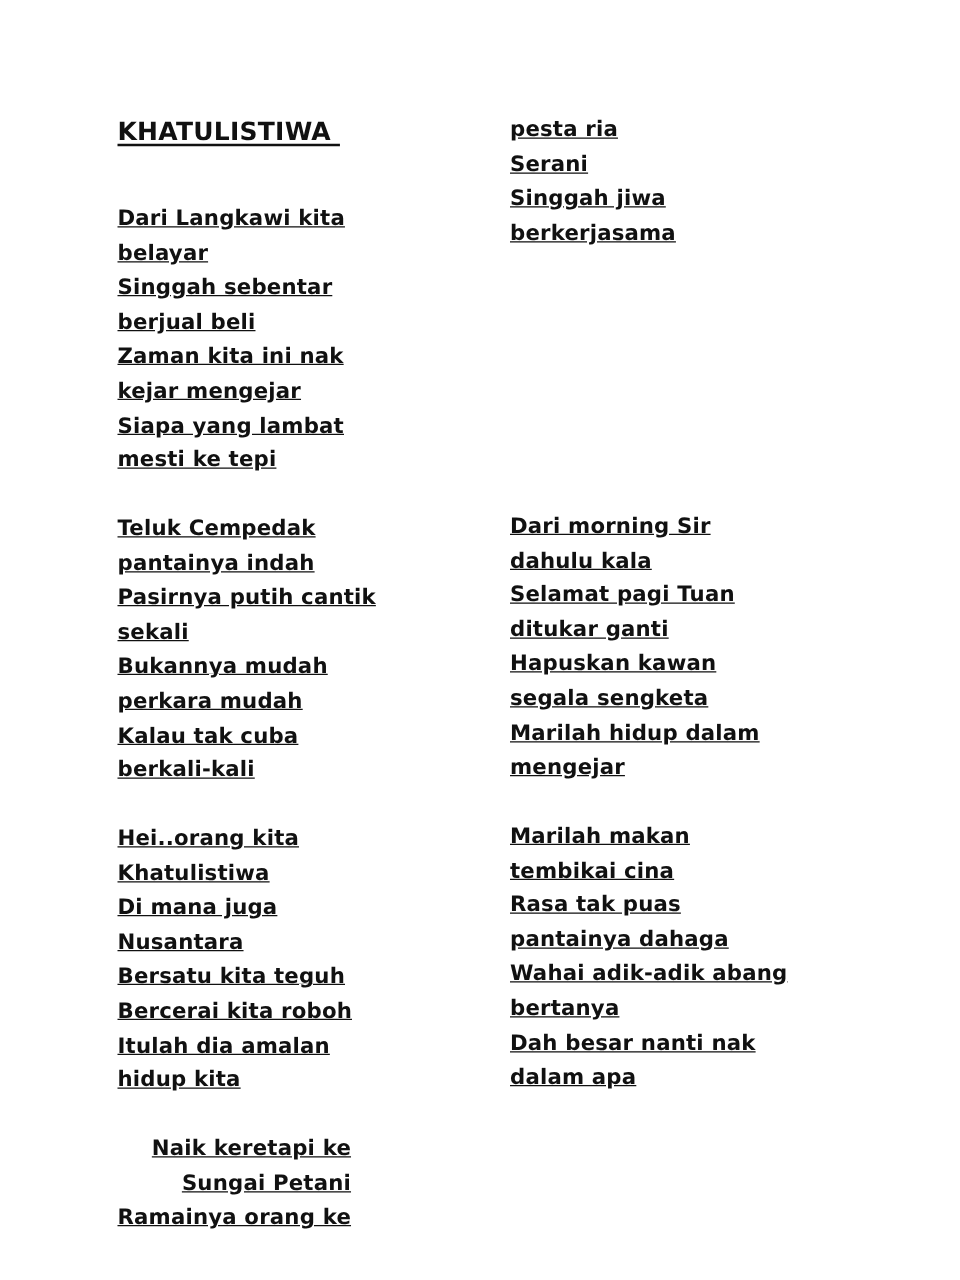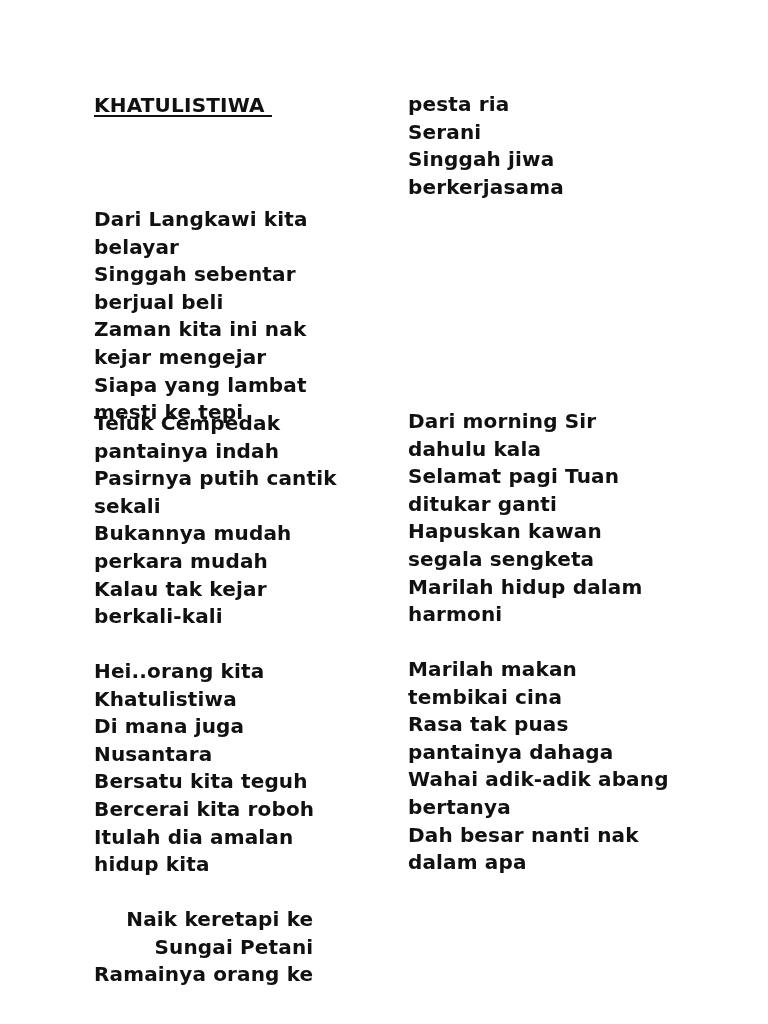--- a/index.html
+++ b/index.html
@@ -35,52 +35,53 @@
     text-underline-offset: 3px;
     white-space: pre;
     letter-spacing: 0.2px;
   }
   .stanza {
     position: absolute;
     margin: 0;
   }
   .line {
     display: block;
-    font-size: 20px;
+    font-size: 17px;
     line-height: 27.6px;
     white-space: nowrap;
     letter-spacing: 0.15px;
+    text-decoration: underline;
   }
 </style>
 </head>
 <body>
 
 <div class="page">
 
   <div class="title">KHATULISTIWA </div>
 
-  <div class="stanza col-left" style="top:162px;margin-top:44px;">
+  <div class="stanza col-left" style="top:162px;">
     <span class="line">Dari Langkawi kita</span>
     <span class="line">belayar</span>
     <span class="line">Singgah sebentar</span>
     <span class="line">berjual beli</span>
     <span class="line">Zaman kita ini nak</span>
     <span class="line">kejar mengejar</span>
     <span class="line">Siapa yang lambat</span>
     <span class="line">mesti ke tepi</span>
   </div>
 
   <div class="stanza col-left" style="top:410px;">
     <span class="line">Teluk Cempedak</span>
     <span class="line">pantainya indah</span>
     <span class="line">Pasirnya putih cantik</span>
     <span class="line">sekali</span>
     <span class="line">Bukannya mudah</span>
     <span class="line">perkara mudah</span>
-    <span class="line">Kalau tak kejar</span>
+    <span class="line">Kalau tak cuba</span>
     <span class="line">berkali-kali</span>
   </div>
 
   <div class="stanza col-left" style="top:658px;">
     <span class="line">Hei..orang kita</span>
     <span class="line">Khatulistiwa</span>
     <span class="line">Di mana juga</span>
     <span class="line">Nusantara</span>
     <span class="line">Bersatu kita teguh</span>
     <span class="line">Bercerai kita roboh</span>
@@ -102,21 +103,21 @@
   </div>
 
   <div class="stanza col-right" style="top:408px;">
     <span class="line">Dari morning Sir</span>
     <span class="line">dahulu kala</span>
     <span class="line">Selamat pagi Tuan</span>
     <span class="line">ditukar ganti</span>
     <span class="line">Hapuskan kawan</span>
     <span class="line">segala sengketa</span>
     <span class="line">Marilah hidup dalam</span>
-    <span class="line">harmoni</span>
+    <span class="line">mengejar</span>
   </div>
 
   <div class="stanza col-right" style="top:656px;">
     <span class="line">Marilah makan</span>
     <span class="line">tembikai cina</span>
     <span class="line">Rasa tak puas</span>
     <span class="line">pantainya dahaga</span>
     <span class="line">Wahai adik-adik abang</span>
     <span class="line">bertanya</span>
     <span class="line">Dah besar nanti nak</span>

